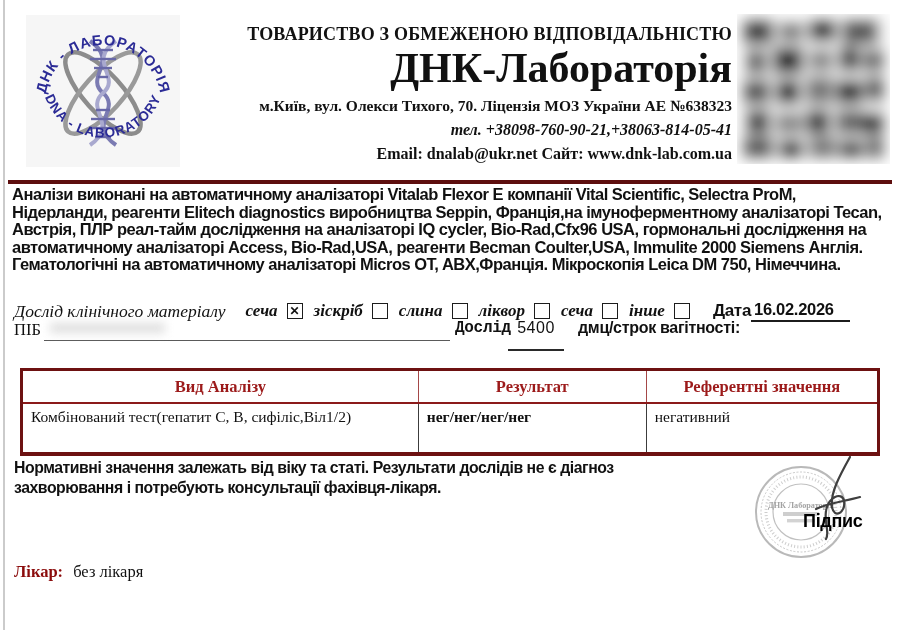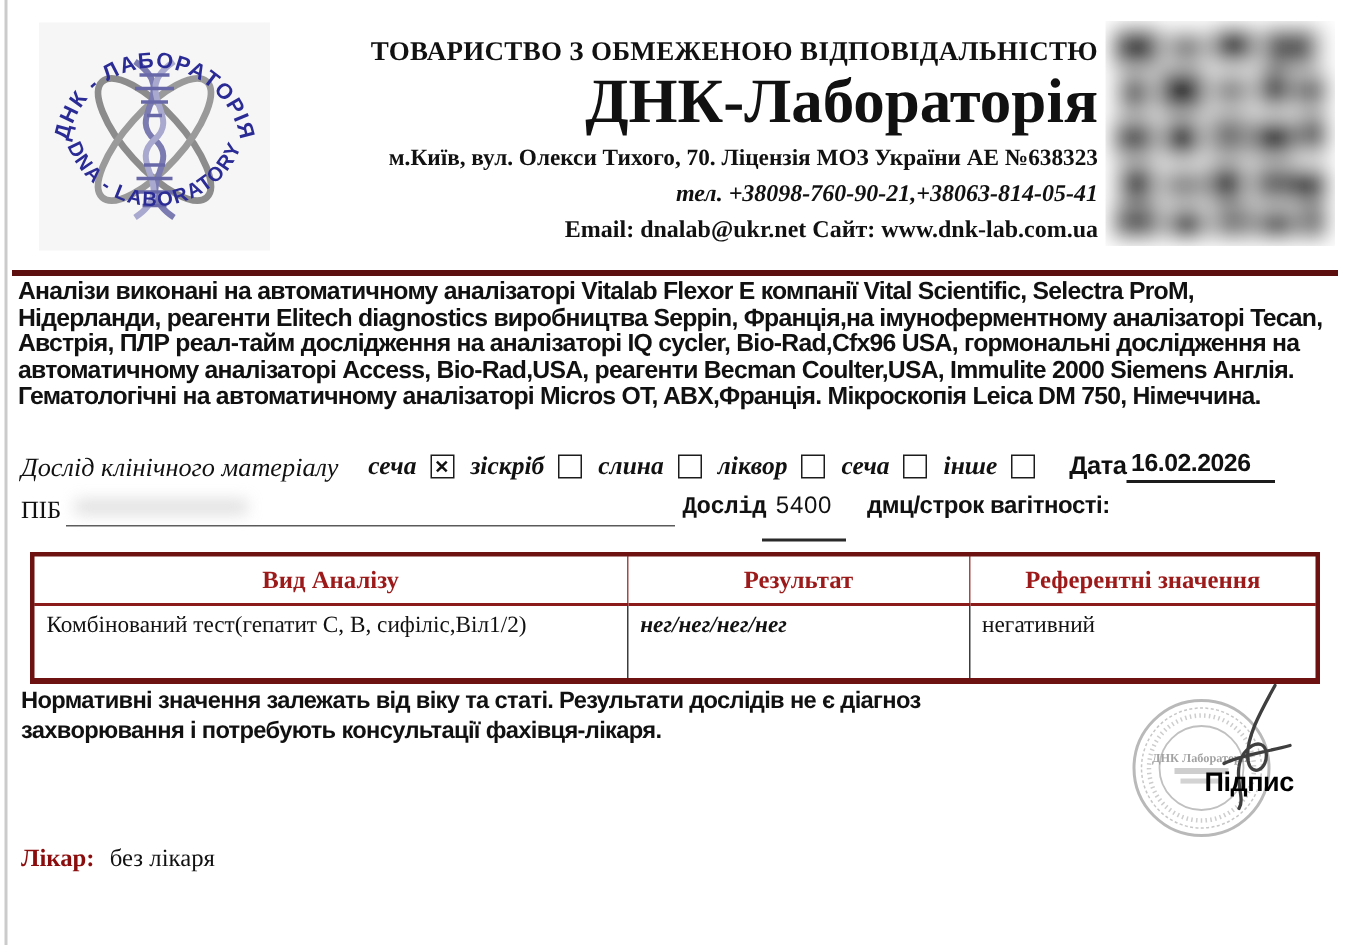--- a/index.html
+++ b/index.html
@@ -28,37 +28,37 @@
   .spec-label{font-style:italic;font-size:17.5px;margin-right:20px;white-space:nowrap;}
   .spec-opt{display:flex;align-items:center;font-weight:bold;font-style:italic;font-size:17px;margin-right:11px;white-space:nowrap;}
   .cb{display:inline-flex;align-items:center;justify-content:center;width:14px;height:14px;
       border:1.6px solid #1c1c1c;margin-left:9px;font-style:normal;font-weight:bold;
       font-size:12px;line-height:12px;font-family:"Liberation Sans",sans-serif;}
   .date-label{font-family:"Liberation Sans",sans-serif;font-weight:bold;font-size:17px;margin-left:12px;letter-spacing:-.3px;}
   .date-value{font-family:"Liberation Sans",sans-serif;font-weight:bold;font-size:16.5px;
               border-bottom:2px solid #1c1c1c;padding:0 16px 1px 3px;letter-spacing:-.3px;}
 
   
-  .pib-line{position:absolute;left:0;top:328px;width:900px;height:26px;font-size:16.5px;}
+  .pib-line{position:absolute;left:0;top:318px;width:900px;height:26px;font-size:16.5px;}
   .pib-label{position:absolute;left:14px;top:2px;}
   .pib-underline{position:absolute;left:44px;top:0;width:406px;height:22px;border-bottom:1.6px solid #5a5a5a;}
   .smudge{position:absolute;left:6px;top:5px;width:115px;height:10px;background:#c9c9c9;filter:blur(5px);opacity:.6;}
   .test-label{position:absolute;left:455px;top:1px;font-family:Liberation Mono, monospace;font-weight:bold;font-size:16px;letter-spacing:-.3px;}
   .test-number{position:absolute;left:508px;top:1px;width:56px;text-align:center;
                font-family:"Liberation Sans",sans-serif;font-size:16px;border-bottom:2px solid #2a2a2a;padding-bottom:12px;letter-spacing:.5px;}
   .cycle-label{position:absolute;left:578px;top:1px;font-family:"Liberation Sans",sans-serif;font-weight:bold;font-size:16px;letter-spacing:-.3px;}
 
   
   table.results{position:absolute;left:20px;top:368px;width:860px;border-collapse:collapse;
                 border:3px solid #6d1111;border-bottom-width:4.5px;table-layout:fixed;}
   table.results th{height:27px;font-weight:bold;font-size:16.5px;color:#9c1a1a;text-align:center;
                    border:1.5px solid #a54848;border-bottom:2px solid #8b1a1a;padding:2px 4px;}
   table.results td{height:40px;vertical-align:top;font-size:15.5px;padding:4px 8px;
                    border-left:1.5px solid #3c3c3c;border-right:1.5px solid #3c3c3c;}
-  td.result{font-weight:bold;font-style:italic;}
+  td.result{font-weight:bold;}
   .col1{width:46.3%;}.col2{width:26.6%;}.col3{width:27.1%;}
 
   .disclaimer{position:absolute;left:14px;top:458px;width:676px;margin:0;
               font-family:"Liberation Sans",sans-serif;font-weight:bold;font-size:15.8px;
               letter-spacing:-.45px;line-height:20px;}
 
   
   .stamp-wrap{position:absolute;left:750px;top:455px;width:146px;height:100px;}
   .stamp-svg{position:absolute;left:2px;top:8px;opacity:.62;}
   .sig-svg{position:absolute;left:56px;top:-2px;}

